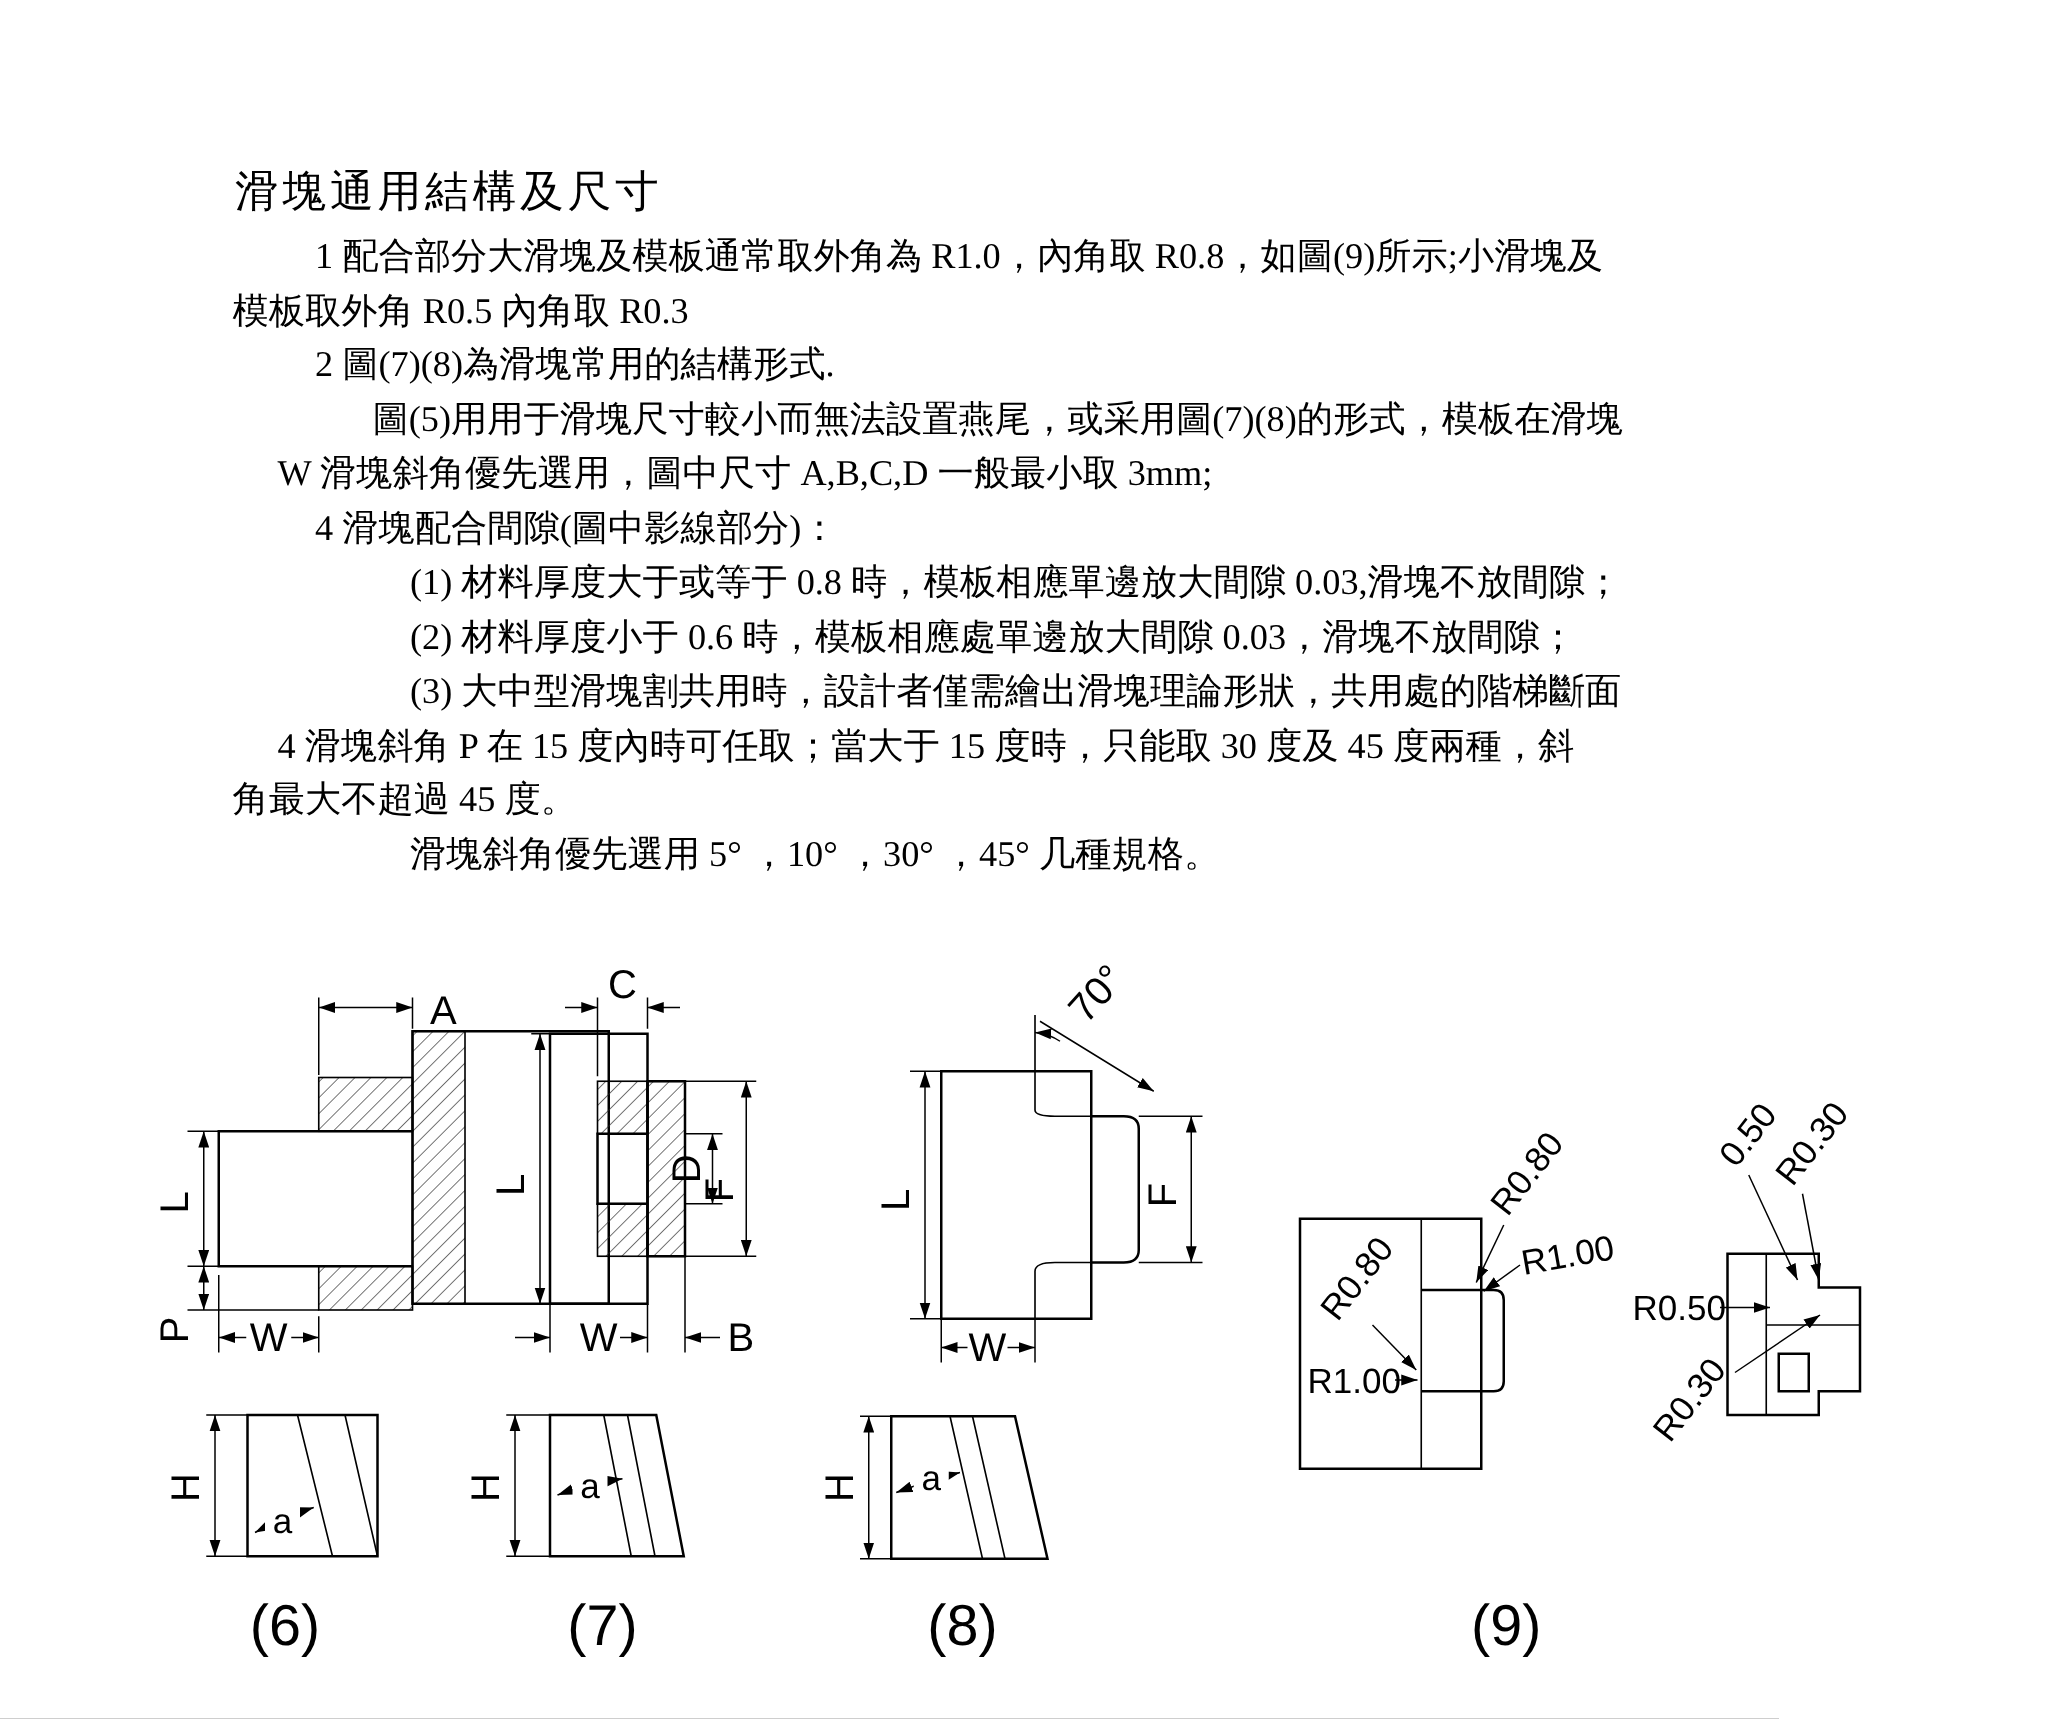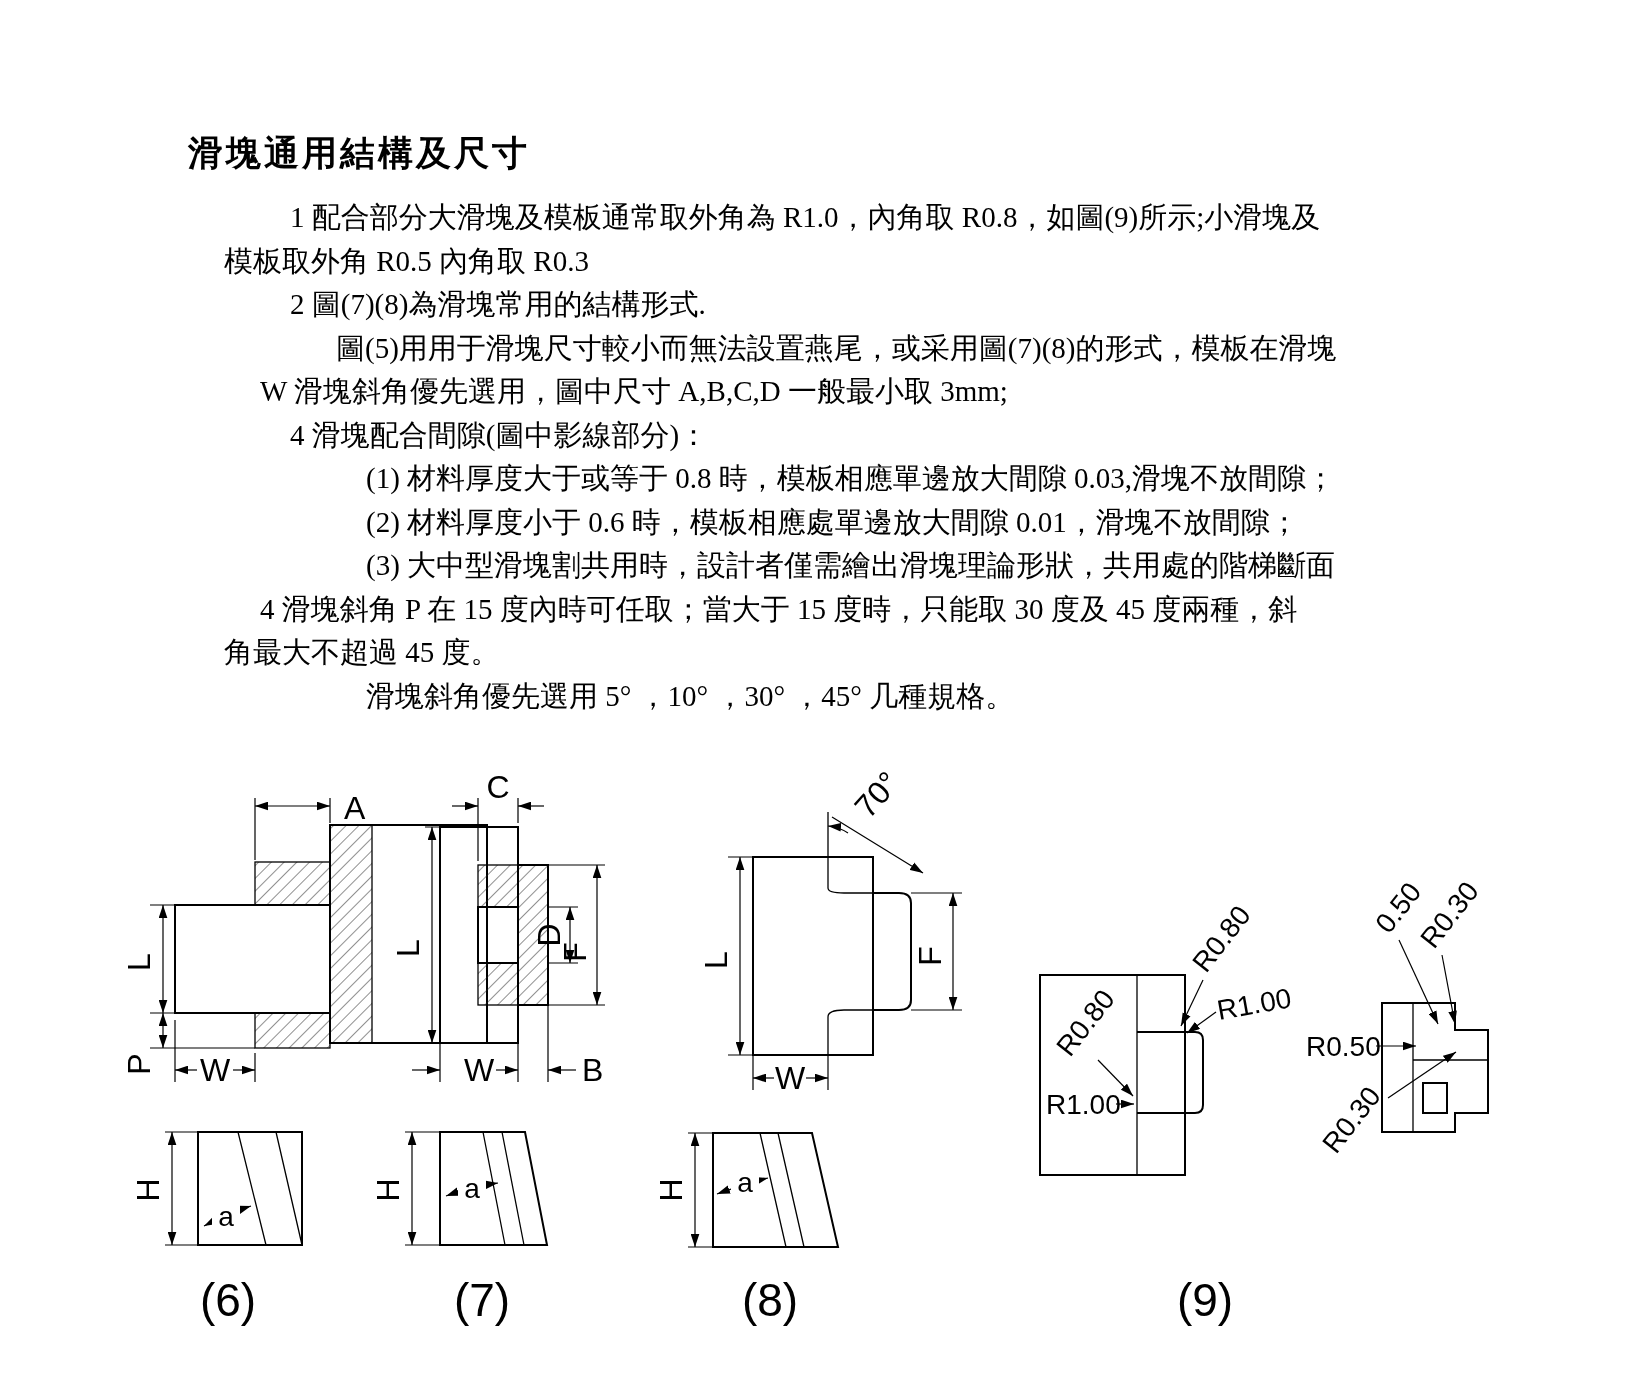--- a/index.html
+++ b/index.html
@@ -6,24 +6,24 @@
   .page{
     position:relative;
     width:1644px;height:1375px;
     background:#ffffff;
     overflow:hidden;
     font-family:"Liberation Serif","DejaVu Serif",serif;
     color:#000;
   }
   .title{
     position:absolute;left:188px;top:130px;
-    font-size:35px;letter-spacing:3px;font-weight:bold;
+    font-size:35px;letter-spacing:3px;
   }
   .bodytext{
-    position:absolute;left:186px;top:196px;width:1300px;margin-left:38px;
+    position:absolute;left:186px;top:184px;width:1300px;
   }
   .bodytext .ln{
     white-space:nowrap;
     font-size:29px;line-height:43.5px;height:43.5px;
   }
   svg{position:absolute;left:0;top:0;}
   .ol{fill:none;stroke:#000;stroke-width:2;}
   .thin{fill:none;stroke:#000;stroke-width:1.3;}
   .dim{fill:none;stroke:#000;stroke-width:1.2;}
   .hat{fill:url(#hatch);stroke:#000;stroke-width:1.3;}
@@ -40,21 +40,21 @@
   <div class="title">滑塊通用結構及尺寸</div>
 
   <div class="bodytext">
     <div class="ln" style="padding-left:66px">1  配合部分大滑塊及模板通常取外角為 R1.0，內角取 R0.8，如圖(9)所示;小滑塊及</div>
     <div class="ln" style="padding-left:0px">模板取外角 R0.5 內角取 R0.3</div>
     <div class="ln" style="padding-left:66px">2  圖(7)(8)為滑塊常用的結構形式.</div>
     <div class="ln" style="padding-left:112px">圖(5)用用于滑塊尺寸較小而無法設置燕尾，或采用圖(7)(8)的形式，模板在滑塊</div>
     <div class="ln" style="padding-left:36px">W 滑塊斜角優先選用，圖中尺寸 A,B,C,D 一般最小取 3mm;</div>
     <div class="ln" style="padding-left:66px">4  滑塊配合間隙(圖中影線部分)：</div>
     <div class="ln" style="padding-left:142px">(1)  材料厚度大于或等于 0.8 時，模板相應單邊放大間隙 0.03,滑塊不放間隙；</div>
-    <div class="ln" style="padding-left:142px">(2)  材料厚度小于 0.6 時，模板相應處單邊放大間隙 0.01，滑塊不放間隙；</div>
+    <div class="ln" style="padding-left:142px">(2)  材料厚度小于 0.6 時，模板相應處單邊放大間隙 0.03，滑塊不放間隙；</div>
     <div class="ln" style="padding-left:142px">(3)  大中型滑塊割共用時，設計者僅需繪出滑塊理論形狀，共用處的階梯斷面</div>
     <div class="ln" style="padding-left:36px">4  滑塊斜角 P 在 15 度內時可任取；當大于 15 度時，只能取 30 度及 45 度兩種，斜</div>
     <div class="ln" style="padding-left:0px">角最大不超過 45 度。</div>
     <div class="ln" style="padding-left:142px">滑塊斜角優先選用 5° ，10° ，30° ，45° 几種規格。</div>
   </div>
 
   <svg width="1644" height="1375" viewBox="0 0 1644 1375">
     <defs>
       <marker id="arr" viewBox="0 0 12 8" markerWidth="13" markerHeight="9" refX="12" refY="4" orient="auto-start-reverse" markerUnits="userSpaceOnUse">
         <path d="M0,0 L12,4 L0,8 Z" fill="#000"></path>

